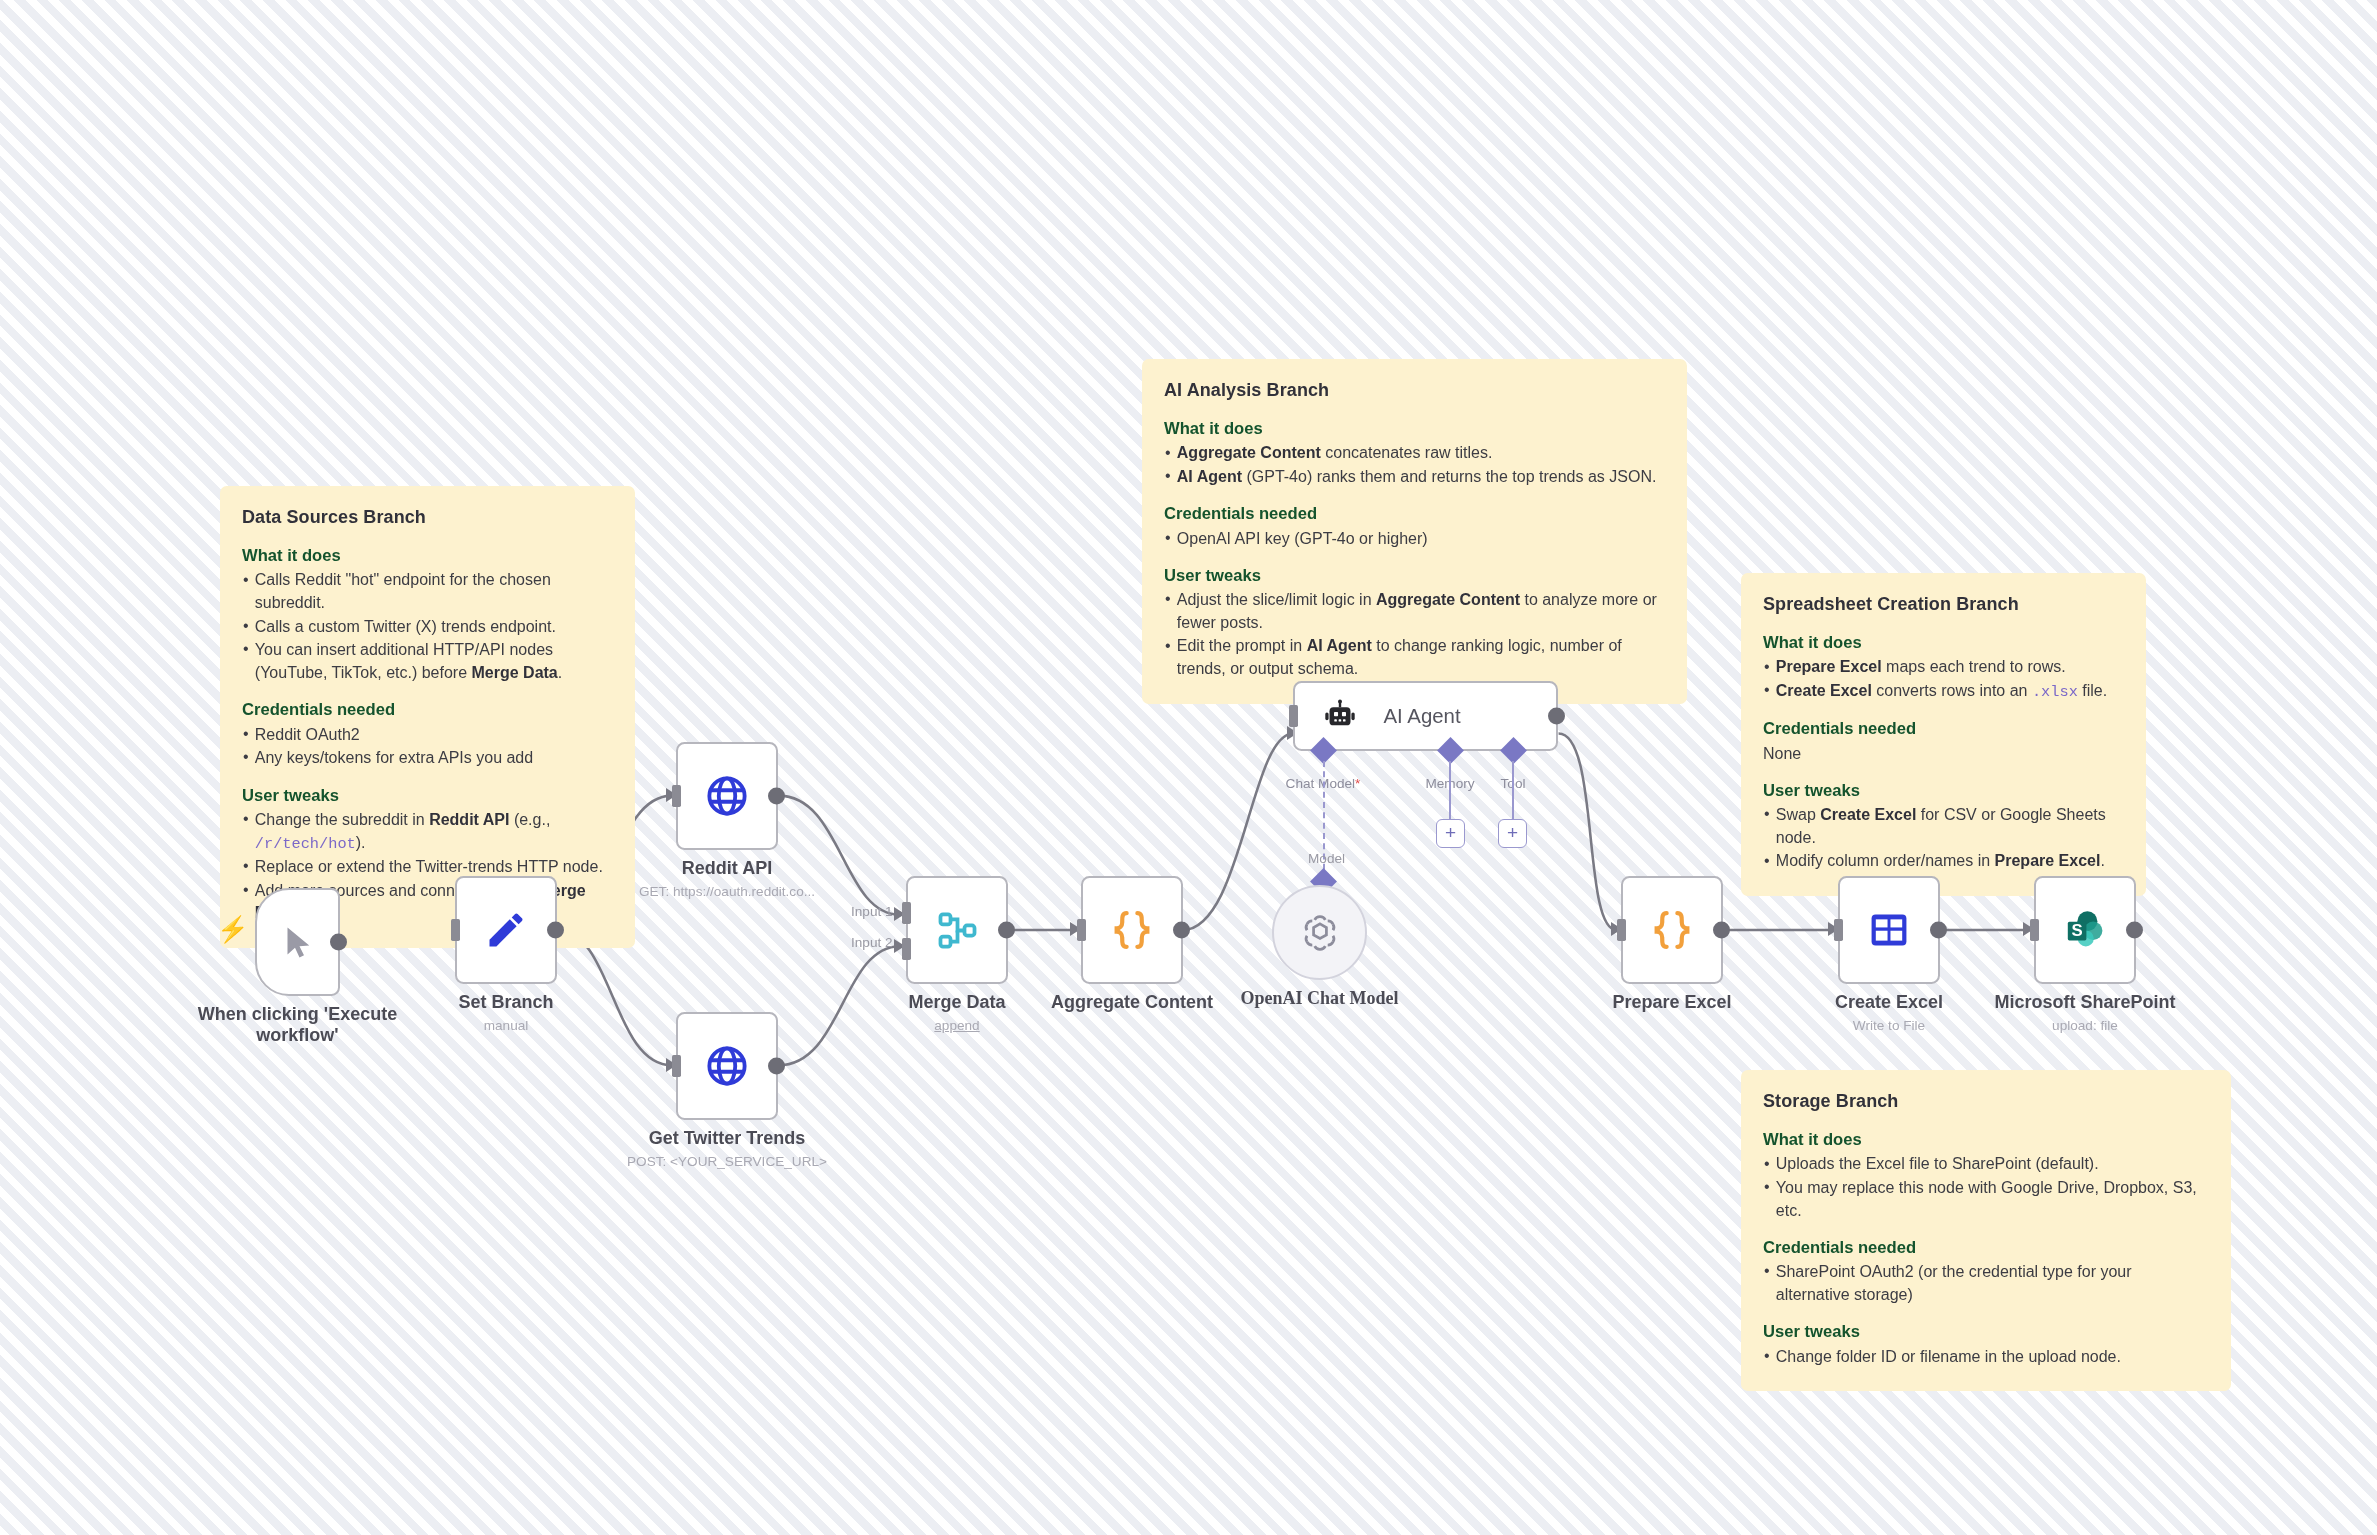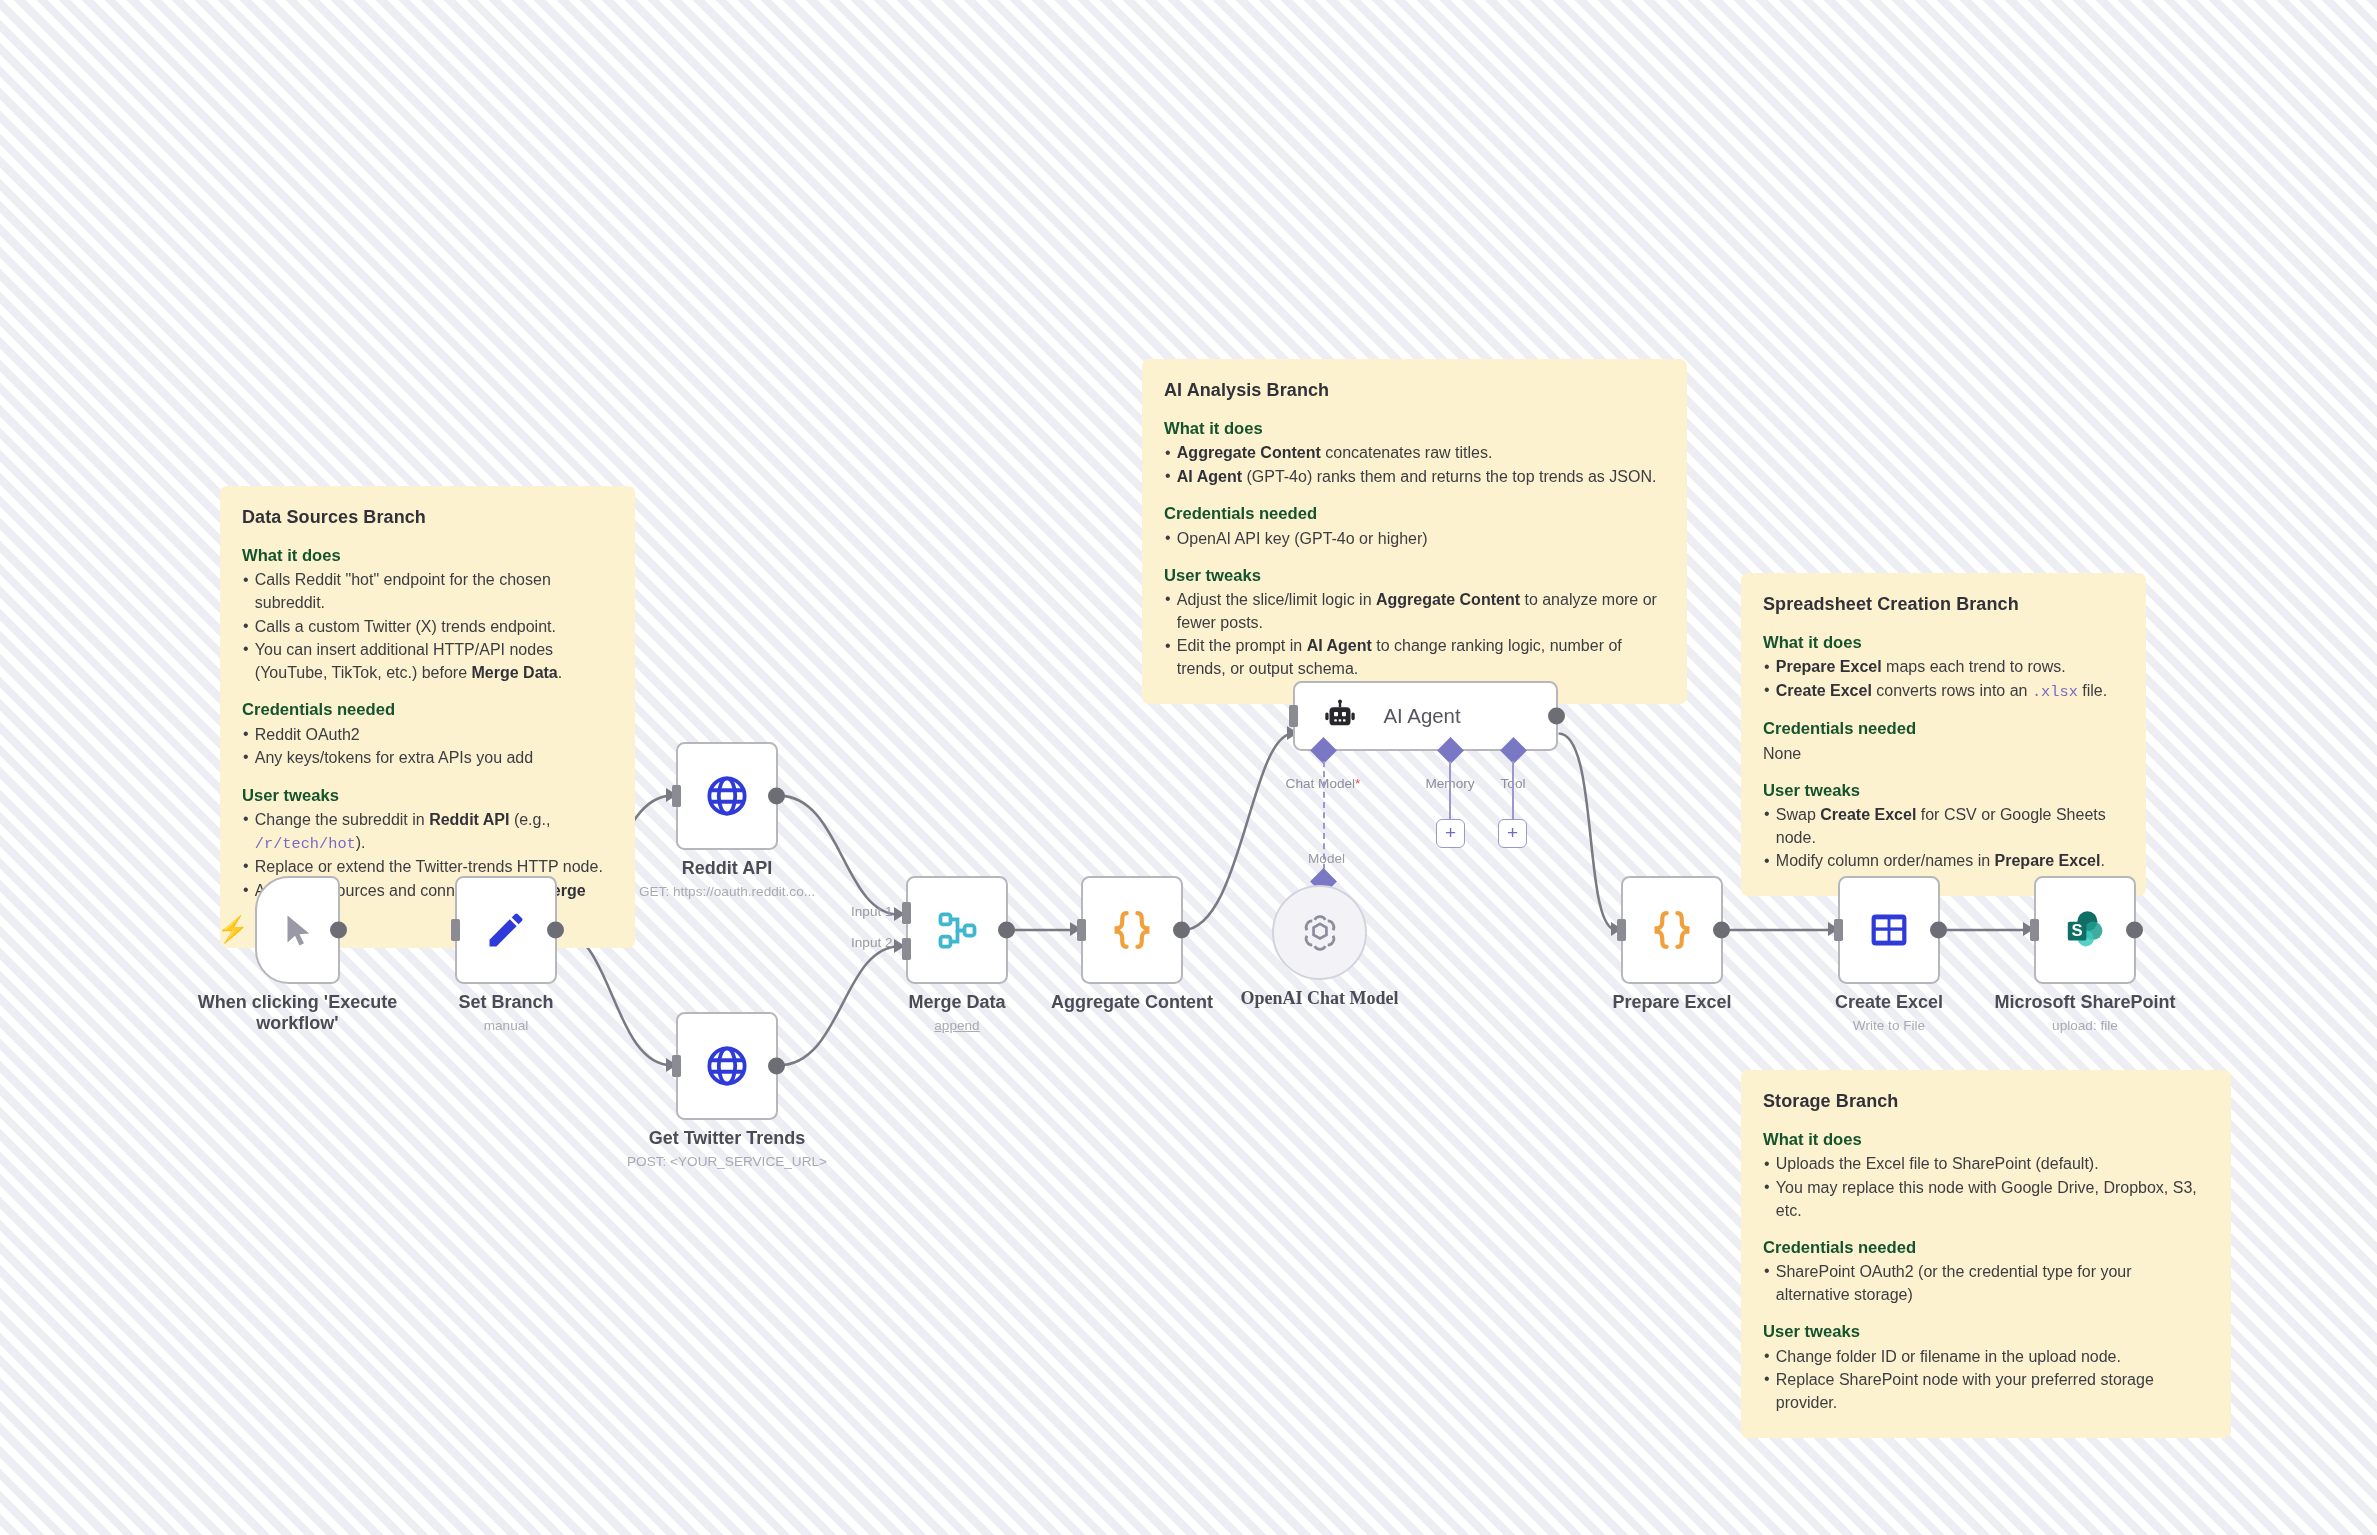--- a/index.html
+++ b/index.html
@@ -75,20 +75,21 @@
     position: absolute;
     background: #ffffff;
     border: 2.1px solid #b6b6bd;
     border-radius: 8.5px;
     display: flex;
     align-items: center;
     justify-content: center;
   }
   .node.trigger {
     border-radius: 34px 8.5px 8.5px 34px;
+    margin-top: 12px;
   }
   .node-label {
     position: absolute;
     top: calc(100% + 10.2px);
     left: 50%;
     transform: translateX(-50%);
     width: 221px;
     text-align: center;
     font-size: 18px;
     font-weight: bold;
@@ -314,21 +315,20 @@
       <li>Uploads the Excel file to SharePoint (default).</li>
       <li>You may replace this node with Google Drive, Dropbox, S3, etc.</li>
     </ul>
     <div class="sec">Credentials needed</div>
     <ul>
       <li>SharePoint OAuth2 (or the credential type for your alternative storage)</li>
     </ul>
     <div class="sec">User tweaks</div>
     <ul>
       <li>Change folder ID or filename in the upload node.</li>
-      <li>Replace SharePoint node with your preferred storage provider.</li>
     </ul>
   </div>
 
   <div class="bolt" style="left:217px; top:917px;">⚡</div>
 
   <div class="node trigger" style="left:255px; top:876px; width:85px; height:108px;">
     <svg width="36" height="43" viewBox="0 0 24 24">
       <path d="M5 2 L5 20 L10 15.5 L13 22 L16 20.5 L13 14.5 L19.5 14 Z" fill="#9a9aa6"></path>
     </svg>
     <div class="port-out"></div>

